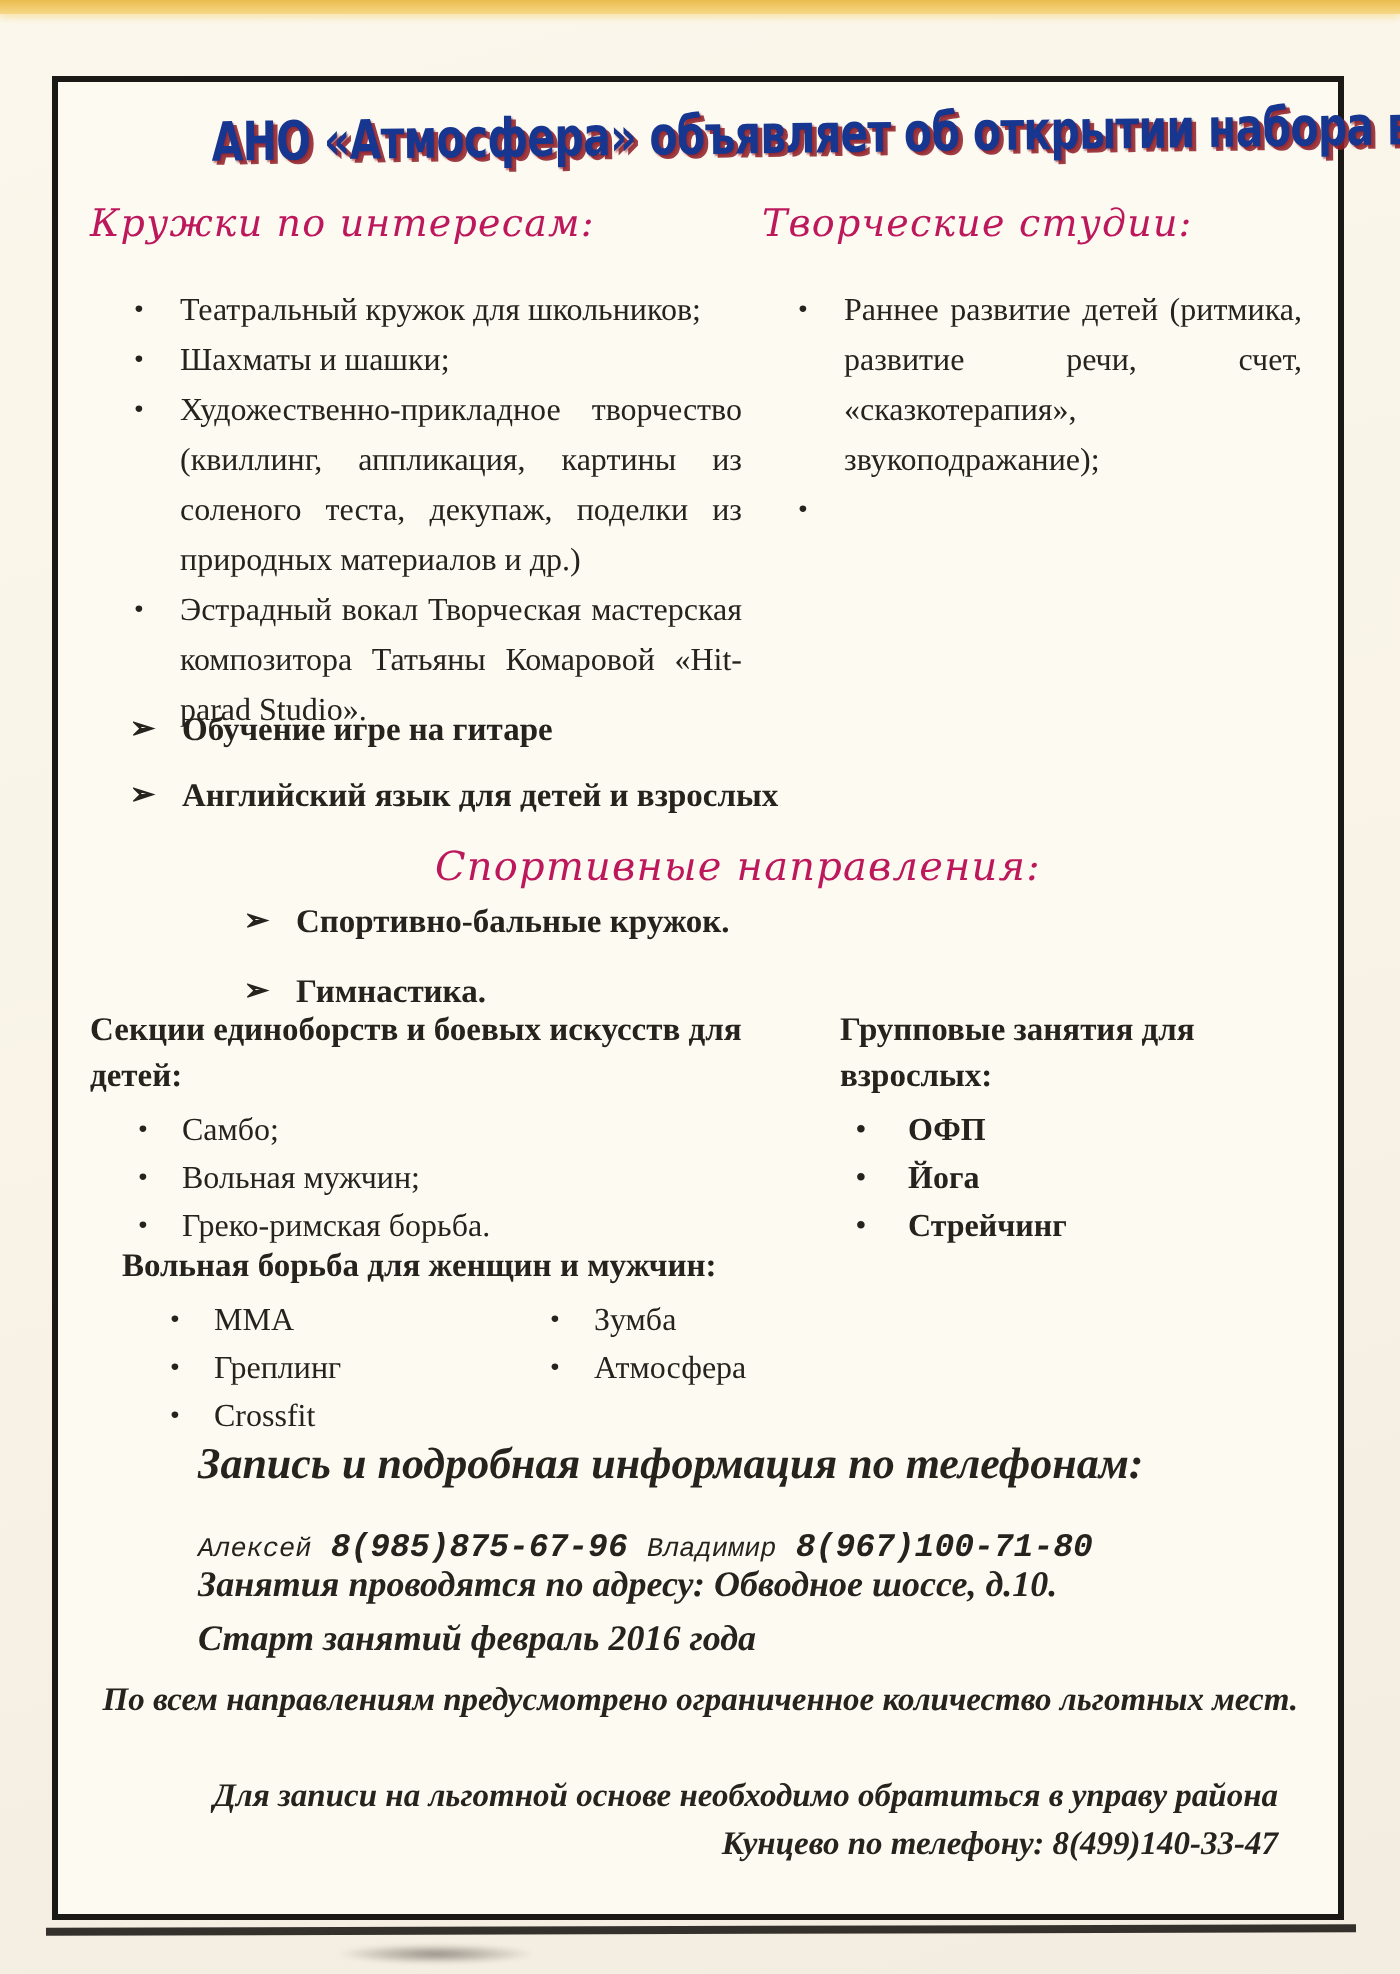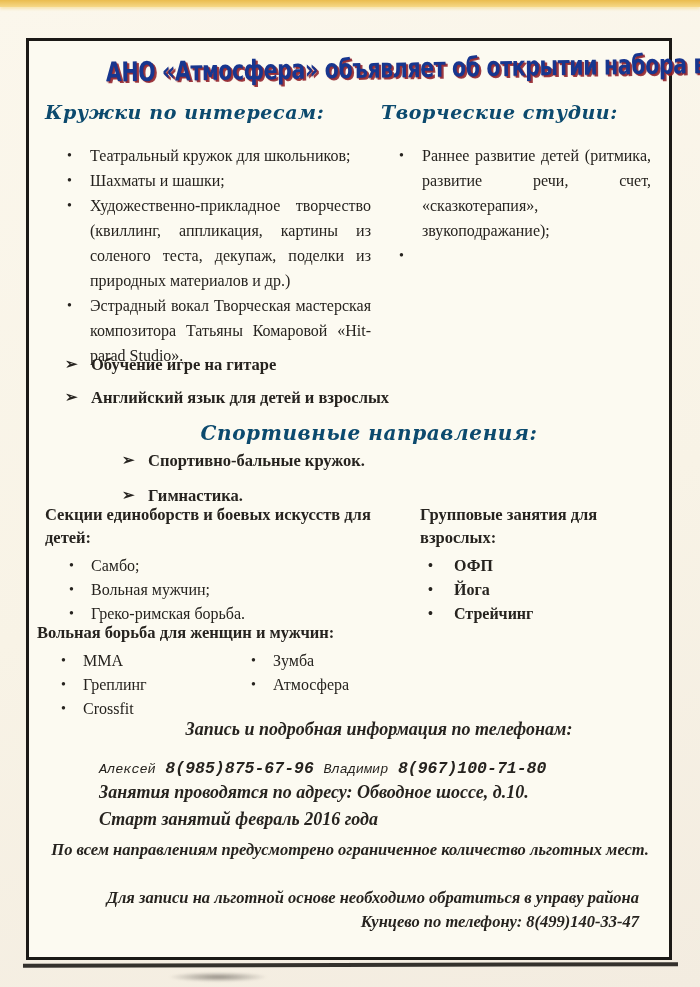--- a/index.html
+++ b/index.html
@@ -30,21 +30,21 @@
   .title{
     position:absolute;top:8px;left:0;width:640px;text-align:center;
     font-family:"DejaVu Sans","Liberation Sans",sans-serif;
     font-weight:bold;font-size:27px;line-height:40px;white-space:nowrap;
     color:#17368f;
     transform:scaleX(0.76) rotate(-0.6deg);transform-origin:center;
     text-shadow:3px 2px 0 rgba(142,28,38,.85),1px 1px 1px rgba(142,28,38,.6);
     letter-spacing:-0.5px;
   }
   .red-h{
-    font-style:italic;font-weight:bold;color:#0c4a6e;
+    font-style:italic;font-weight:normal;color:#be185d;
     font-size:19px;letter-spacing:.6px;
     font-family:"DejaVu Serif","Liberation Serif",serif;
   }
   .cols{position:absolute;top:60px;left:0;width:640px;}
   .col-left{position:absolute;left:16px;top:0;width:326px;}
   .col-right{position:absolute;left:352px;top:0;width:270px;}
   ul.blist{margin:20px 0 0 0;padding:0;list-style:none;}
   ul.blist li{display:flex;font-size:16px;line-height:25px;}
   ul.blist .g{flex:0 0 23px;margin-left:22px;font-size:14px;}
   .col-right ul.blist .g{margin-left:18px;}
@@ -60,26 +60,26 @@
   .sports-arrows .arrow-item{margin-bottom:15px;font-size:16.5px;}
   .cols2{position:absolute;top:462px;left:0;width:640px;}
   .c2-left{position:absolute;left:16px;top:0;width:334px;}
   .c2-right{position:absolute;left:391px;top:0;width:235px;}
   .bold-h{font-weight:bold;font-size:16.5px;line-height:23px;}
   ul.slist{margin:5px 0 0 0;padding:0;list-style:none;}
   ul.slist li{display:flex;font-size:16px;line-height:24px;}
   ul.slist .g{flex:0 0 22px;margin-left:24px;font-size:14px;}
   .c2-right ul.slist .g{margin-left:8px;flex:0 0 26px;}
   .c2-right ul.slist li{font-weight:bold;}
-  .wrestling{position:absolute;top:580px;left:8px;width:600px;}
+  .wrestling{position:absolute;top:580px;left:32px;width:600px;}
   .w-cols{position:relative;}
   .w-col1{position:absolute;left:0;top:0;width:200px;}
   .w-col2{position:absolute;left:190px;top:0;width:200px;}
   .contact{position:absolute;top:678px;left:70px;width:560px;}
-  .contact-h{font-weight:bold;font-style:italic;font-size:18px;text-align:center;}
+  .contact-h{font-weight:bold;font-style:italic;font-size:22px;}
   .phones{margin-top:19px;font-style:italic;font-family:Liberation Mono, monospace;}
   .pname{font-size:13.5px;}
   .pnum{font-size:16.5px;font-weight:bold;}
   .address{position:absolute;top:738px;left:70px;width:560px;
     font-weight:bold;font-style:italic;font-size:18px;line-height:27px;}
   .note{position:absolute;left:20px;width:600px;text-align:right;
     font-weight:bold;font-style:italic;font-size:16.5px;line-height:24px;}
   .note1{top:797px;}
   .note2{top:845px;padding:0 10px;box-sizing:border-box;}
 </style>

